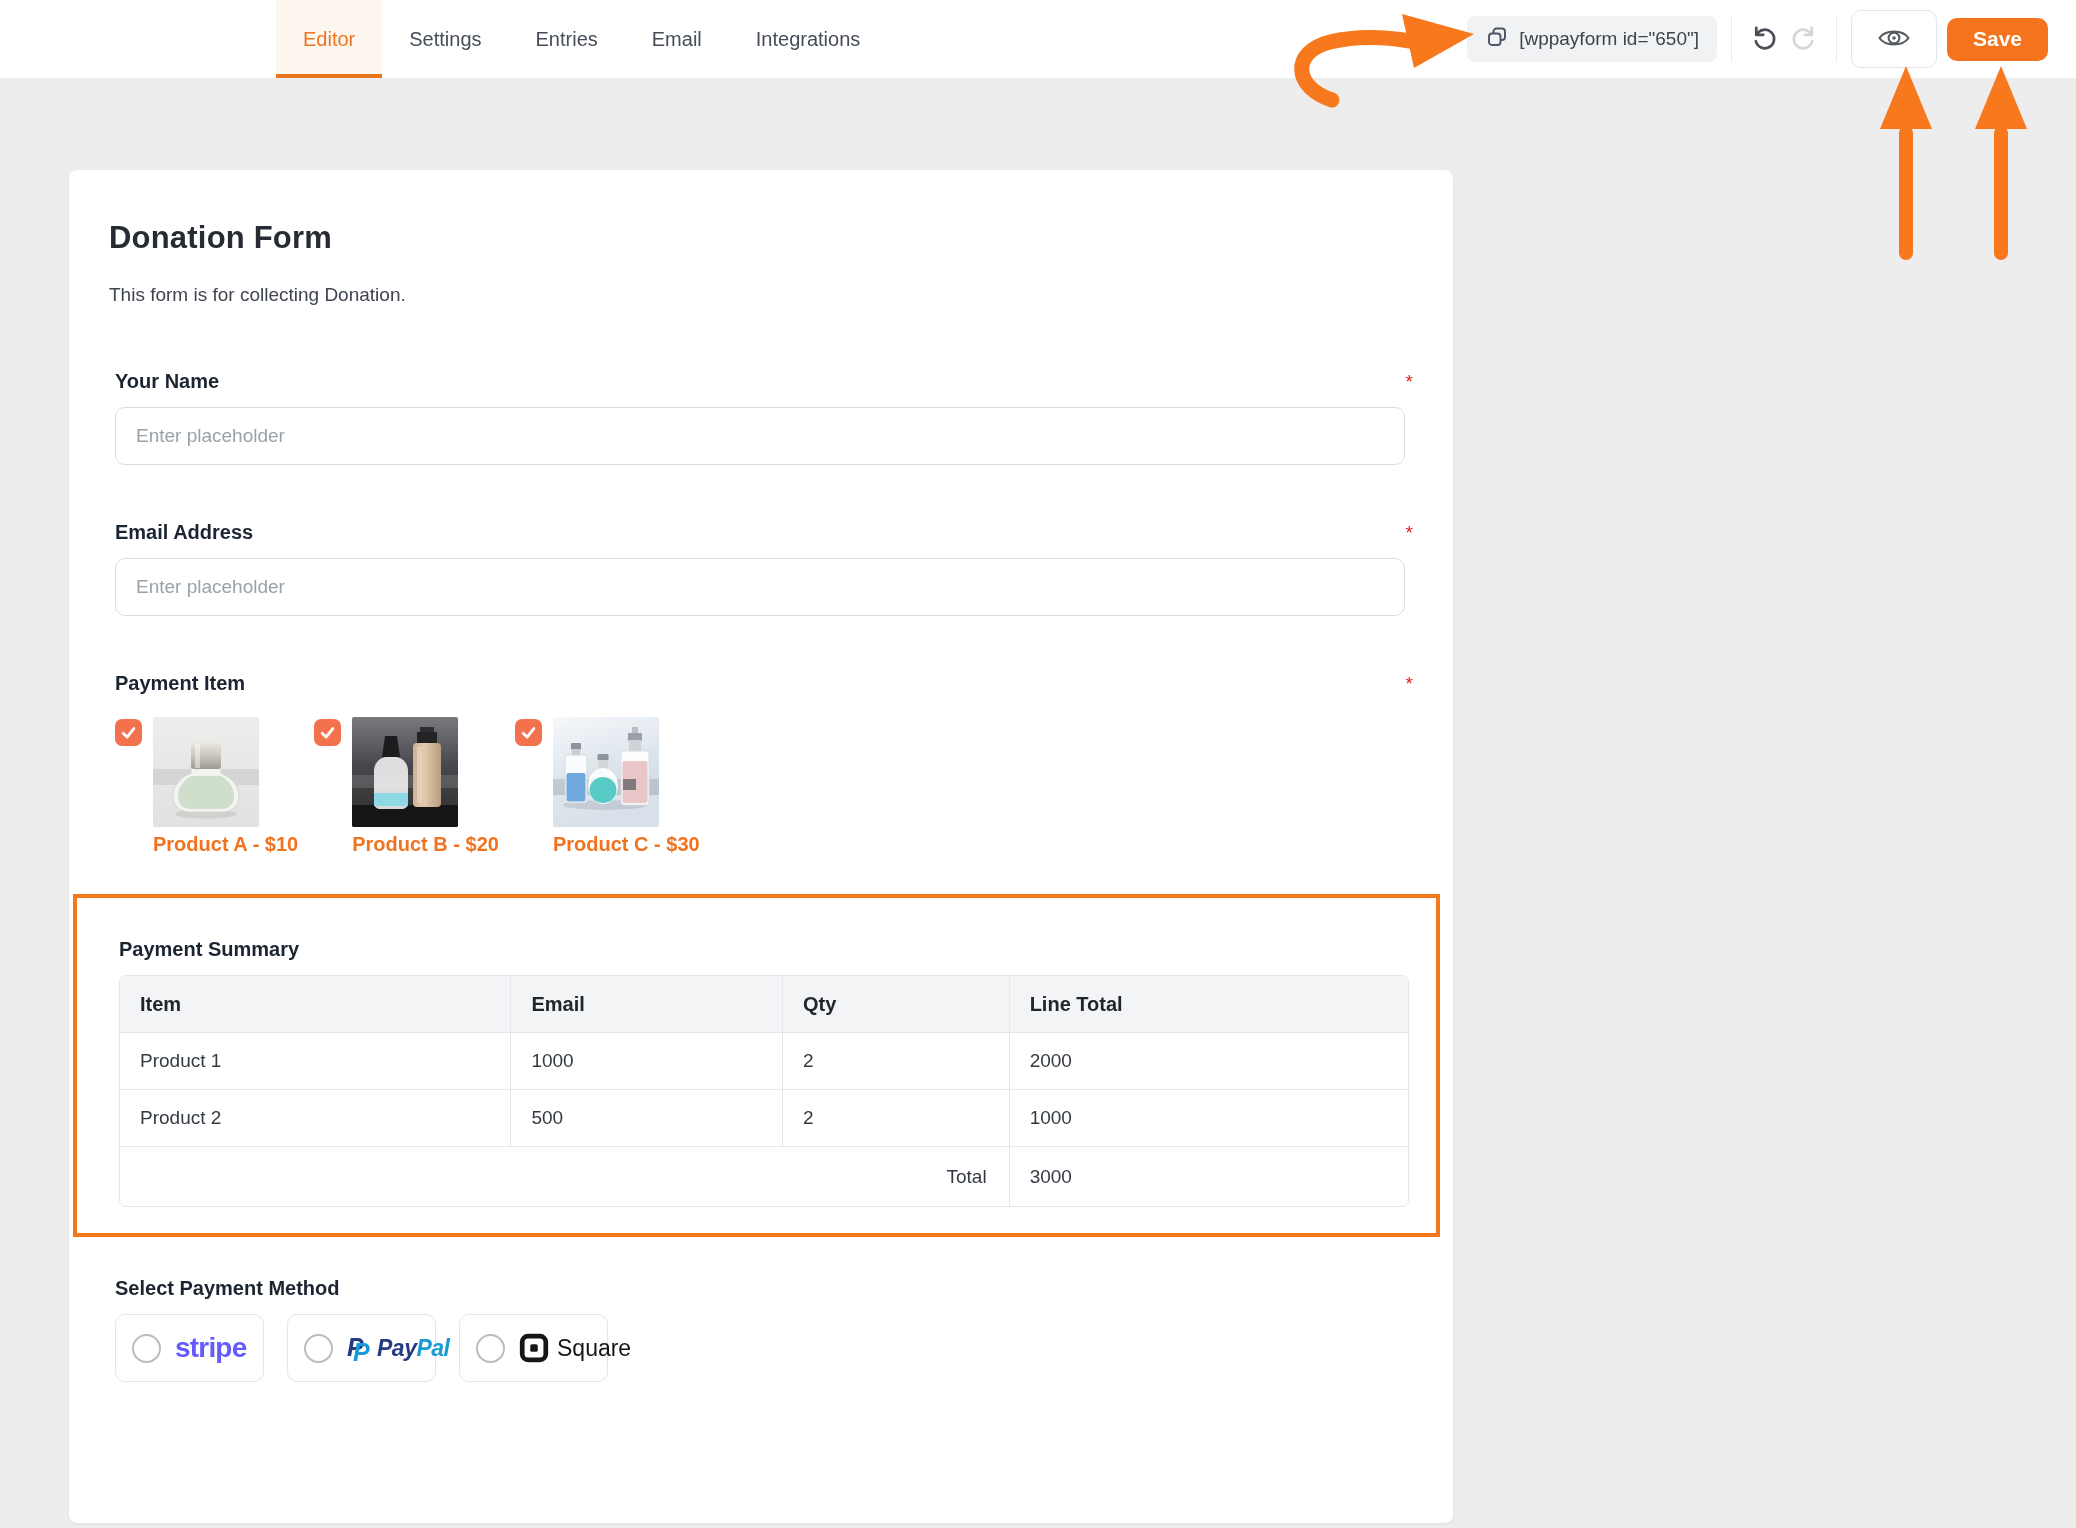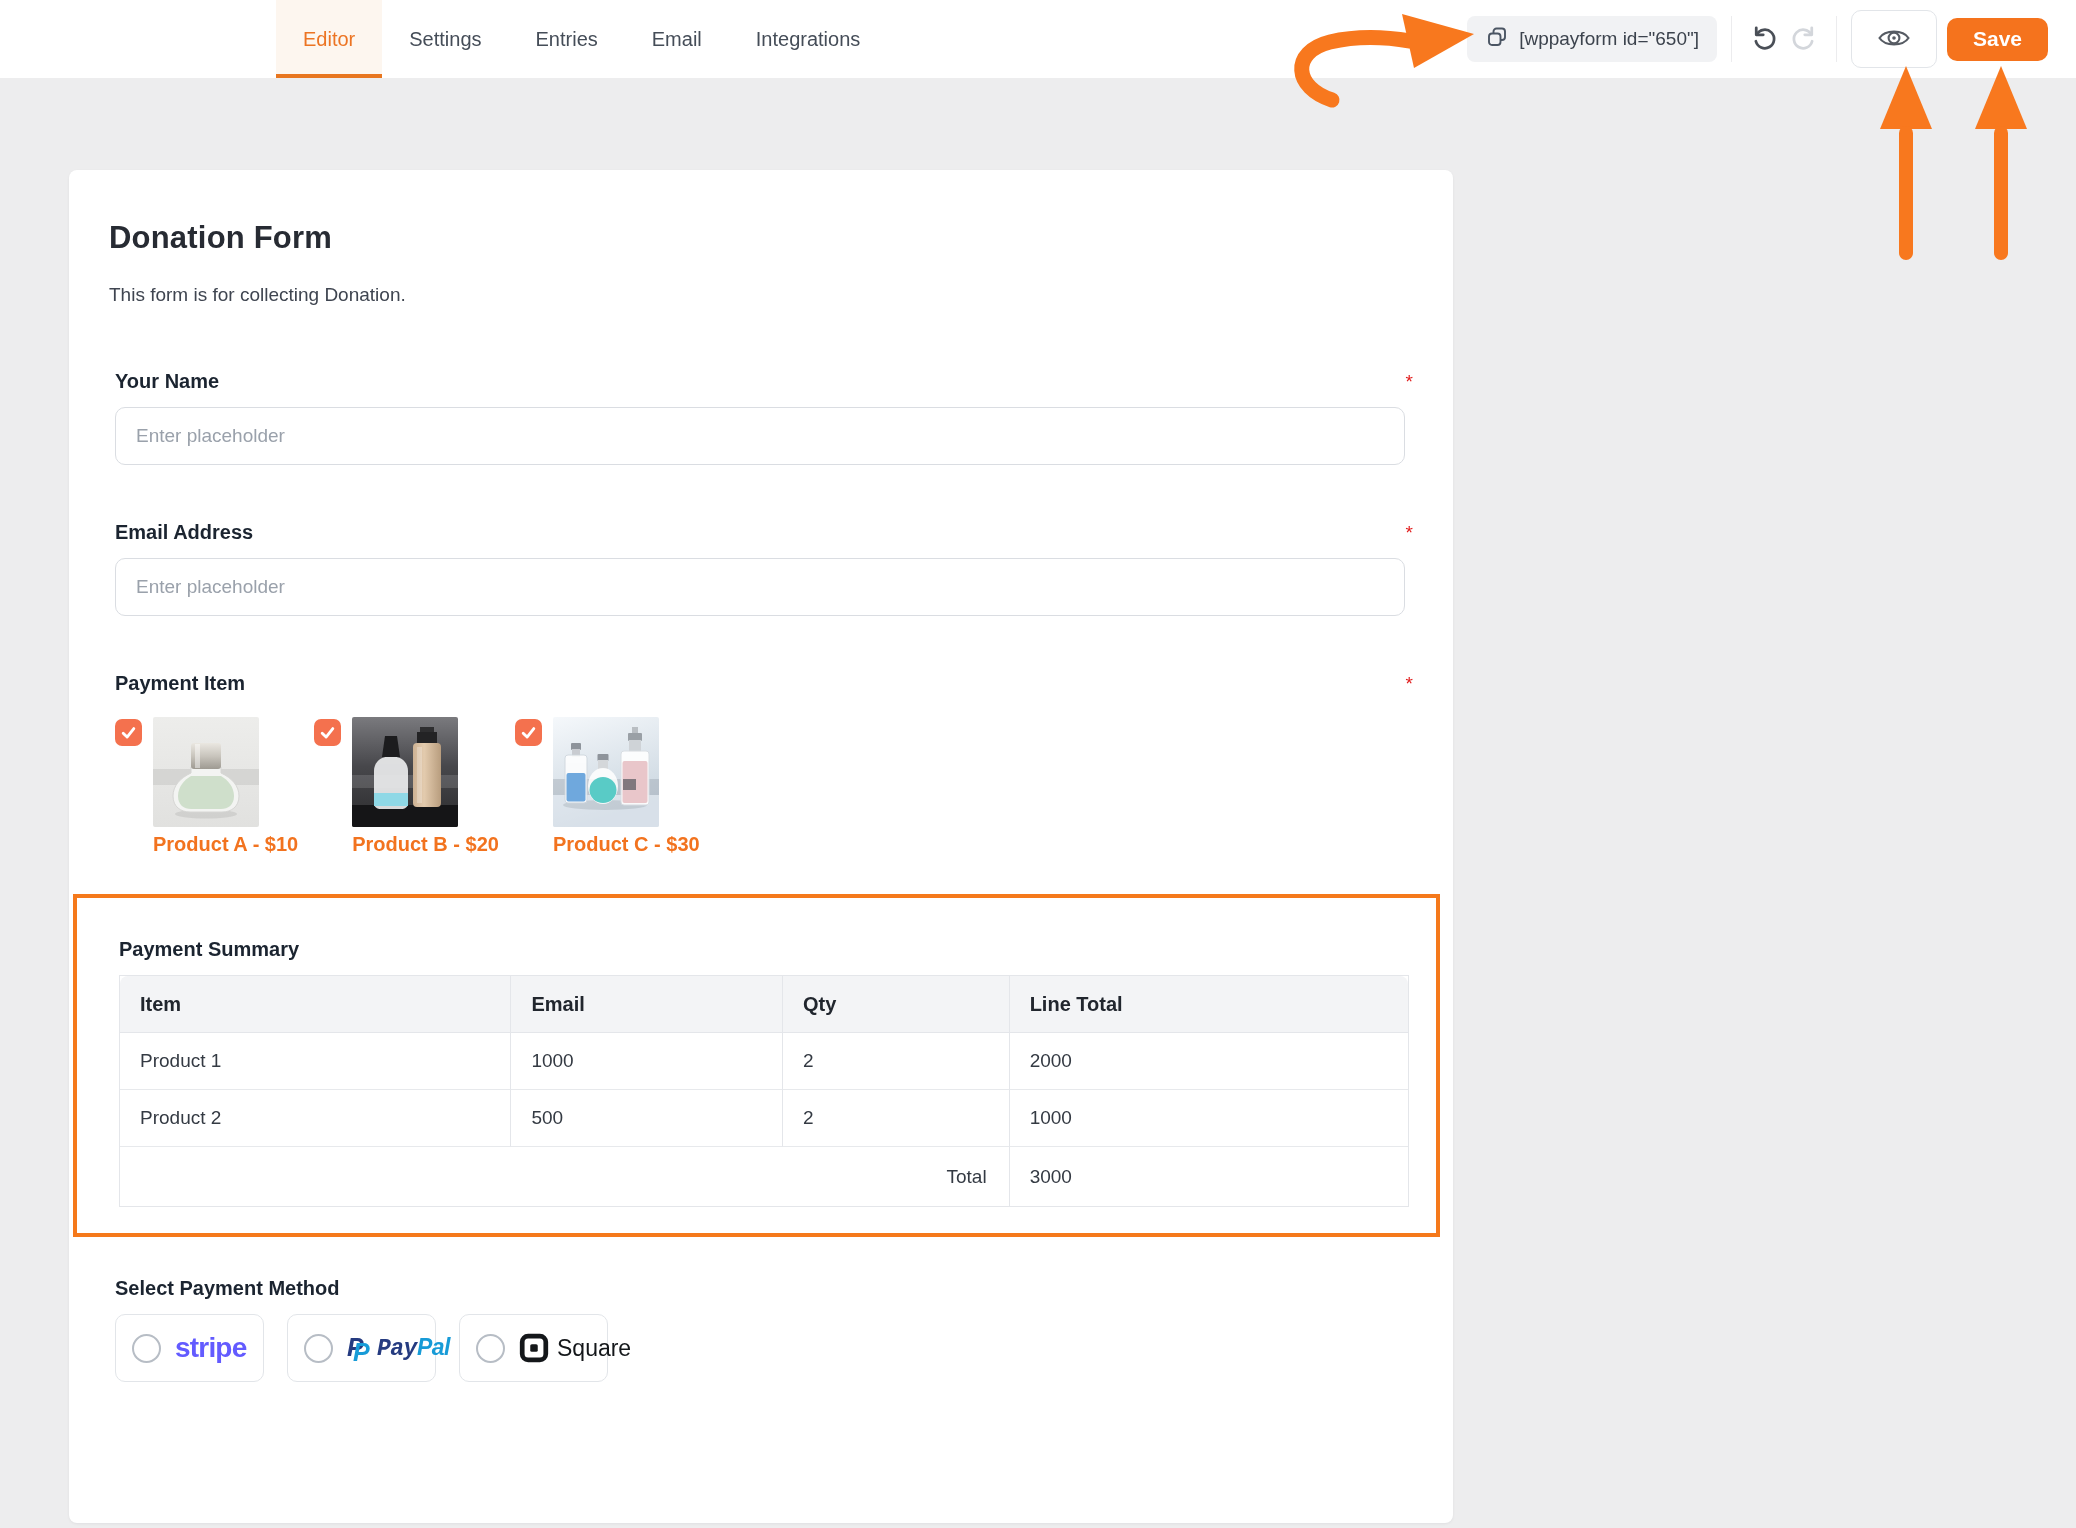--- a/index.html
+++ b/index.html
@@ -39,41 +39,41 @@
   .products { display:flex; gap:16px; margin:22px 0 0 6px; }
   .product { position:relative; display:flex; align-items:flex-start; cursor:pointer; }
   .checkbox { width:27px; height:27px; background:#f4714e; border-radius:7px; display:flex; align-items:center; justify-content:center; flex-shrink:0; margin-top:2px; cursor:pointer; }
   .product-right { margin-left:11px; }
   .product-img { width:106px; height:110px; border-radius:2px; overflow:hidden; display:block; }
   .product-label { margin-top:6px; font-size:20px; font-weight:700; color:#f2731f; white-space:nowrap; }
 
   
   .summary-wrap { margin:38px 0 0 -36px; width:1367px; border:4px solid #f5791b; padding:40px 35px 26px 42px; background:#fff; }
   .summary-title { font-size:20px; font-weight:700; color:#1b2430; }
-  .summary-table { width:1290px; margin-top:14px; border-collapse:separate; border-spacing:0; border:1px solid #e4e6ea; border-radius:0; font-size:19px; }
+  .summary-table { width:1290px; margin-top:14px; border-collapse:separate; border-spacing:0; border:1px solid #e4e6ea; border-radius:7px; font-size:19px; }
   .summary-table th { background:#f3f4f6; font-weight:700; color:#21262e; font-size:20px; text-align:left; padding:0 0 0 20px; height:57px; border-bottom:1px solid #e4e6ea; }
   .summary-table td { height:57px; padding:0 0 0 20px; color:#343a43; border-bottom:1px solid #e7e9ec; background:#fff; }
   .summary-table th + th, .summary-table td + td { border-left:1px solid #e4e6ea; }
   .summary-table tr:last-child td { border-bottom:none; height:59px; }
   .summary-table th:first-child { border-top-left-radius:8px; }
   .summary-table th:last-child { border-top-right-radius:8px; }
   .summary-table tr:last-child td:first-child { border-bottom-left-radius:8px; }
   .summary-table tr:last-child td:last-child { border-bottom-right-radius:8px; }
   .col-item { width:391px; } .col-price { width:272px; } .col-qty { width:227px; } .col-total { width:400px; }
   .total-label-cell { text-align:right; padding-right:22px !important; }
 
   
   .method-label { margin:40px 0 0 6px; font-size:20px; font-weight:700; color:#1b2430; }
   .methods { display:flex; gap:23px; margin:14px 0 0 6px; }
   .method-card { width:149px; height:68px; background:#fff; border:1px solid #e2e5e9; border-radius:10px; display:flex; align-items:center; padding:0 16px; gap:14px; cursor:pointer; }
   .radio { width:29px; height:29px; border:2px solid #b7bdc5; border-radius:50%; background:#fff; flex-shrink:0; cursor:pointer; }
   .stripe-mark { color:#635bff; font-weight:800; font-size:28px; letter-spacing:-.8px; }
   .paypal-mark { display:flex; align-items:center; gap:4px; }
   .paypal-word { font-size:23px; font-weight:800; font-style:italic; letter-spacing:-.5px; }
-  .pp-pay { color:#253b80;font-family:Liberation Mono, monospace; } .pp-pal { color:#179bd7; }
+  .pp-pay { color:#253b80; } .pp-pal { color:#179bd7; }
   .square-mark { display:flex; align-items:center; gap:8px; }
   .square-word { font-size:23px; font-weight:500; color:#14171a; }
 
   
   .insert-input { display:block; width:1297px; height:61px; margin:60px 0 0 4px; background:#f7f8f9; border:1px solid #e0e3e7; border-radius:8px; padding:0 19px; font-size:19px; font-family:inherit; color:#343a43; }
   .insert-input::placeholder { color:#6b7280; }
 </style>
 </head>
 <body>
 

